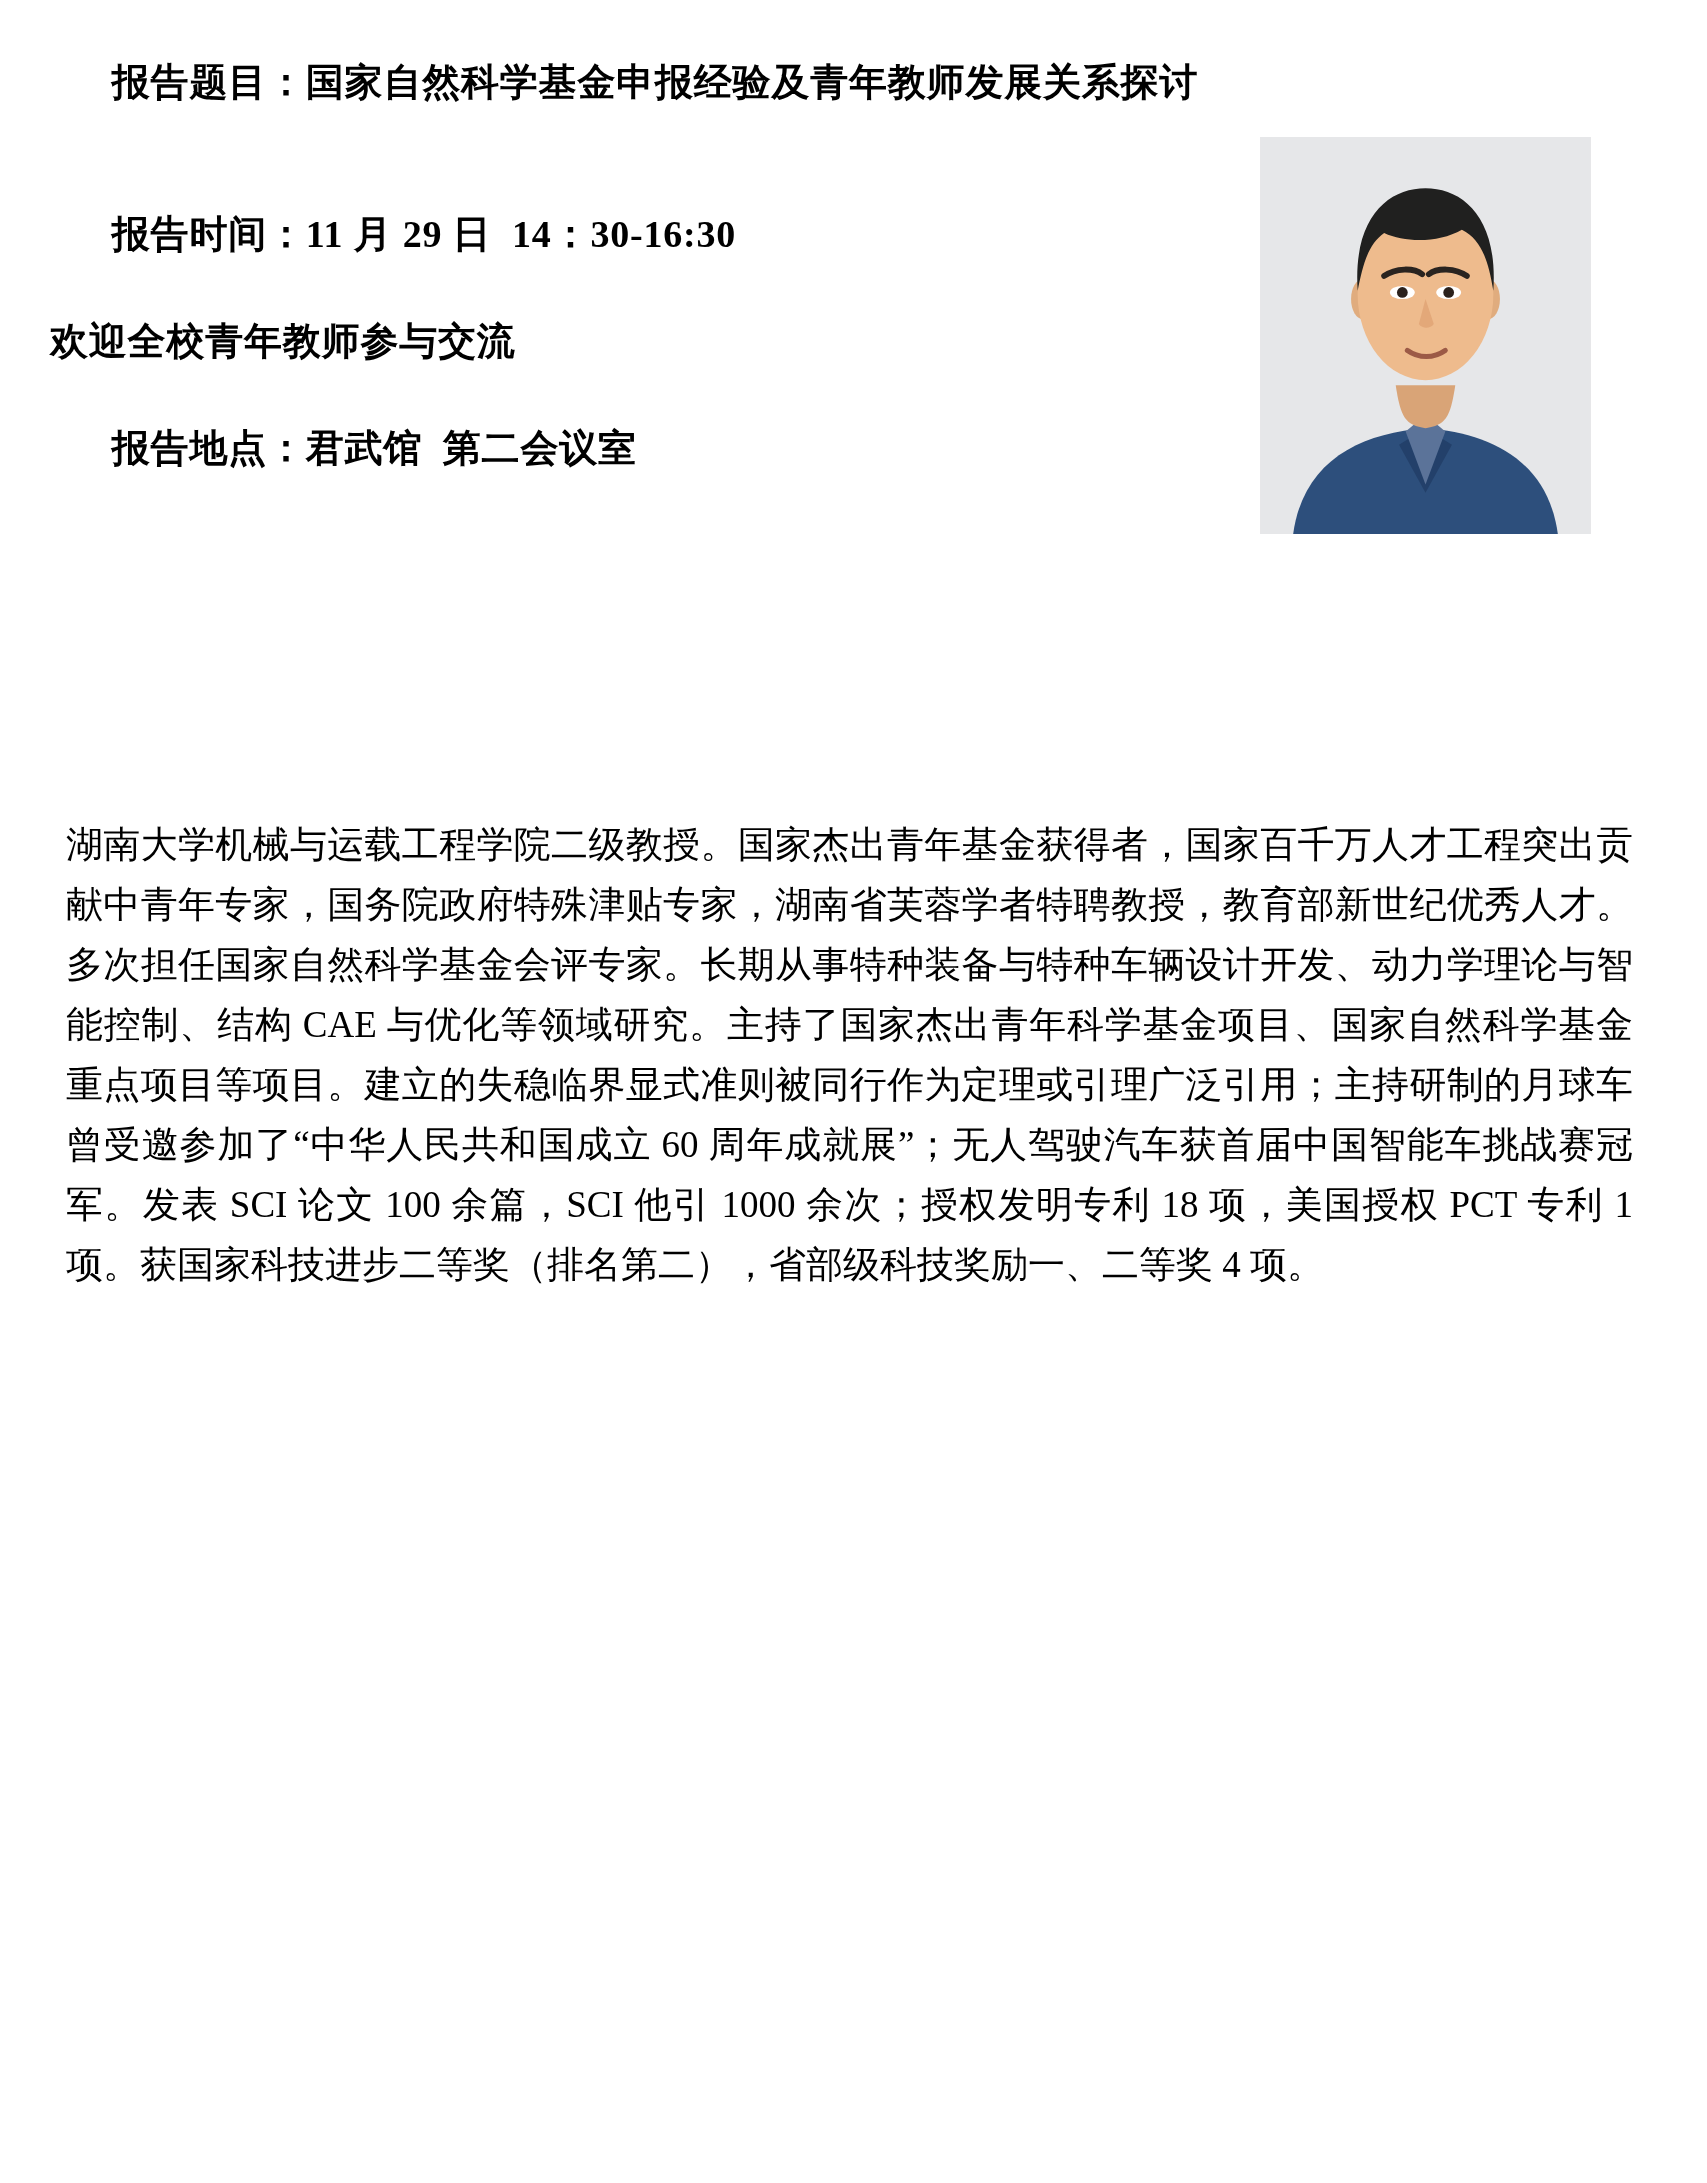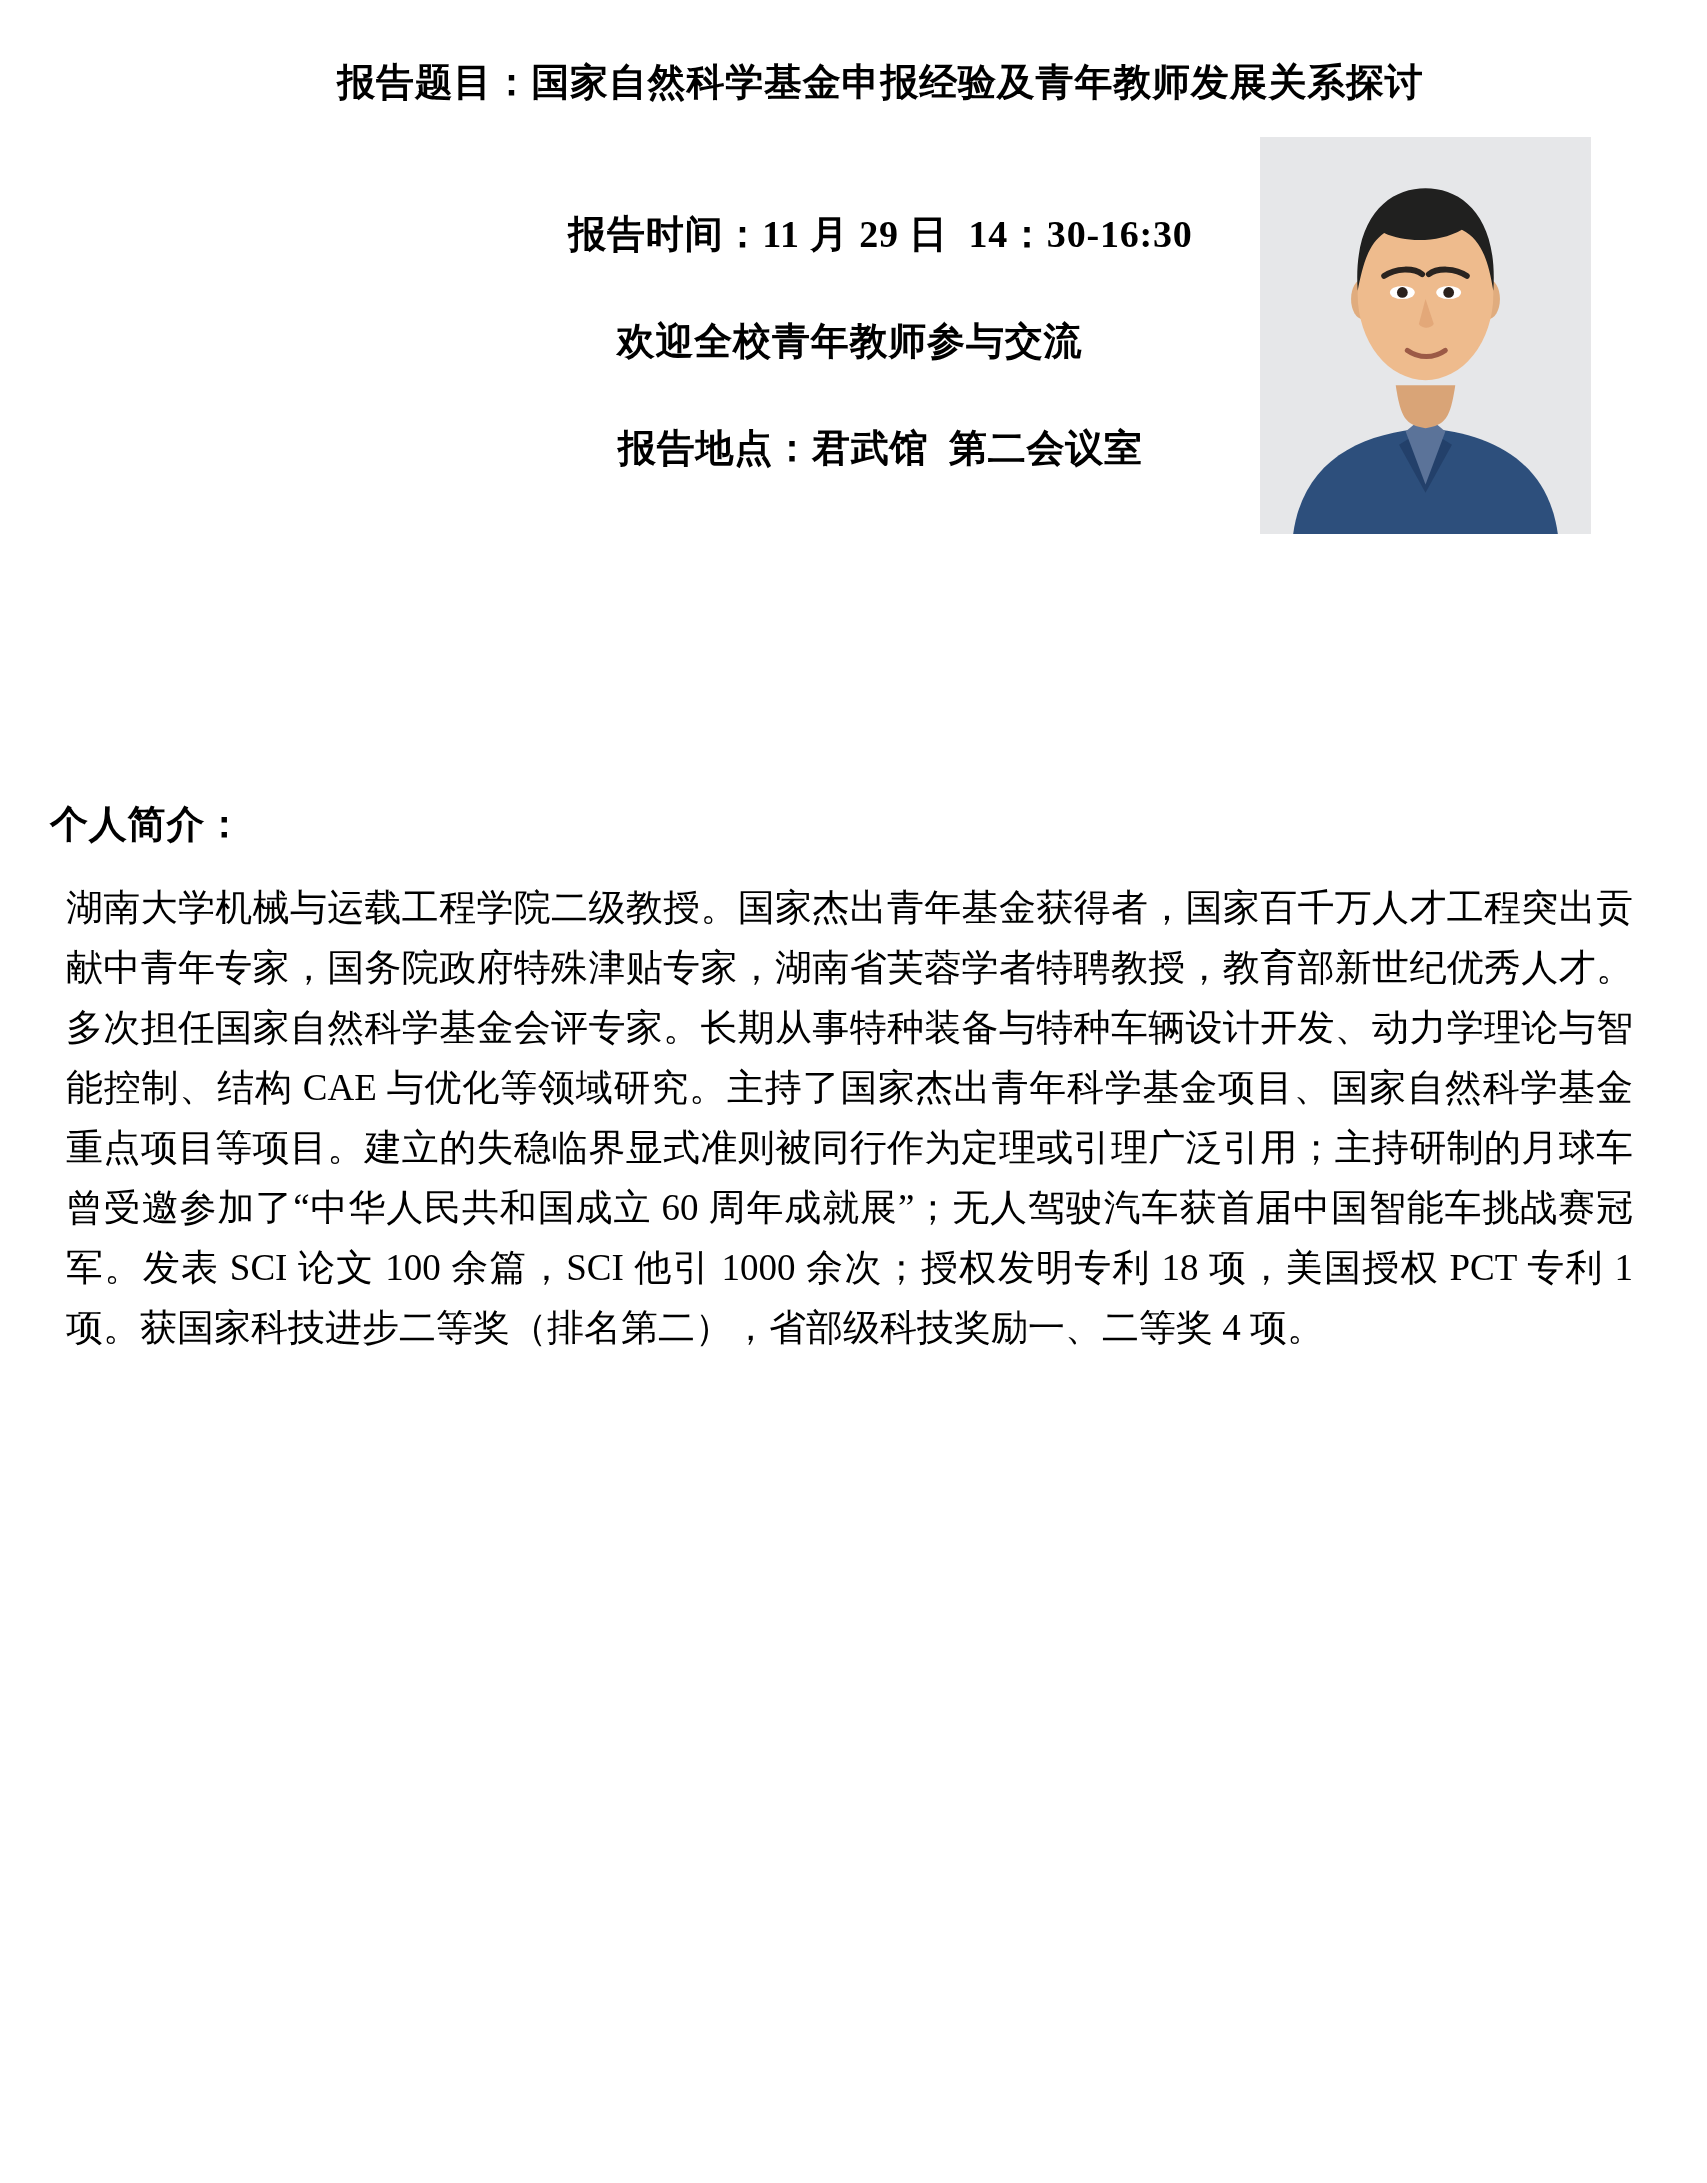--- a/index.html
+++ b/index.html
@@ -27,21 +27,20 @@
   .header-block {
     position: relative;
   }
   .header-line {
     font-weight: bold;
     font-size: 38px;
     line-height: 1.0;
     letter-spacing: 0.8px;
     margin: 0 0 31px 0;
     white-space: pre;
-    text-align: center;
   }
   .header-line.title {
     font-size: 38px;
     margin-bottom: 38px;
   }
   .header-line .lead {
     font-weight: bold;
   }
   .portrait {
     position: absolute;
@@ -137,18 +136,17 @@
       </svg>
     </div>
   </div>
 
   <div class="spacer-lg"></div>
 
 
   <div class="spacer-md"></div>
 
   <div class="bio">
-    <div class="section-heading">个人简介：</div>
     <p>湖南大学机械与运载工程学院二级教授。国家杰出青年基金获得者，国家百千万人才工程突出贡献中青年专家，国务院政府特殊津贴专家，湖南省芙蓉学者特聘教授，教育部新世纪优秀人才。多次担任国家自然科学基金会评专家。长期从事特种装备与特种车辆设计开发、动力学理论与智能控制、结构 CAE 与优化等领域研究。主持了国家杰出青年科学基金项目、国家自然科学基金重点项目等项目。建立的失稳临界显式准则被同行作为定理或引理广泛引用；主持研制的月球车曾受邀参加了“中华人民共和国成立 60 周年成就展”；无人驾驶汽车获首届中国智能车挑战赛冠军。发表 SCI 论文 100 余篇，SCI 他引 1000 余次；授权发明专利 18 项，美国授权 PCT 专利 1 项。获国家科技进步二等奖（排名第二），省部级科技奖励一、二等奖 4 项。</p>
   </div>
 
 </div>
 
 
 </body></html>

